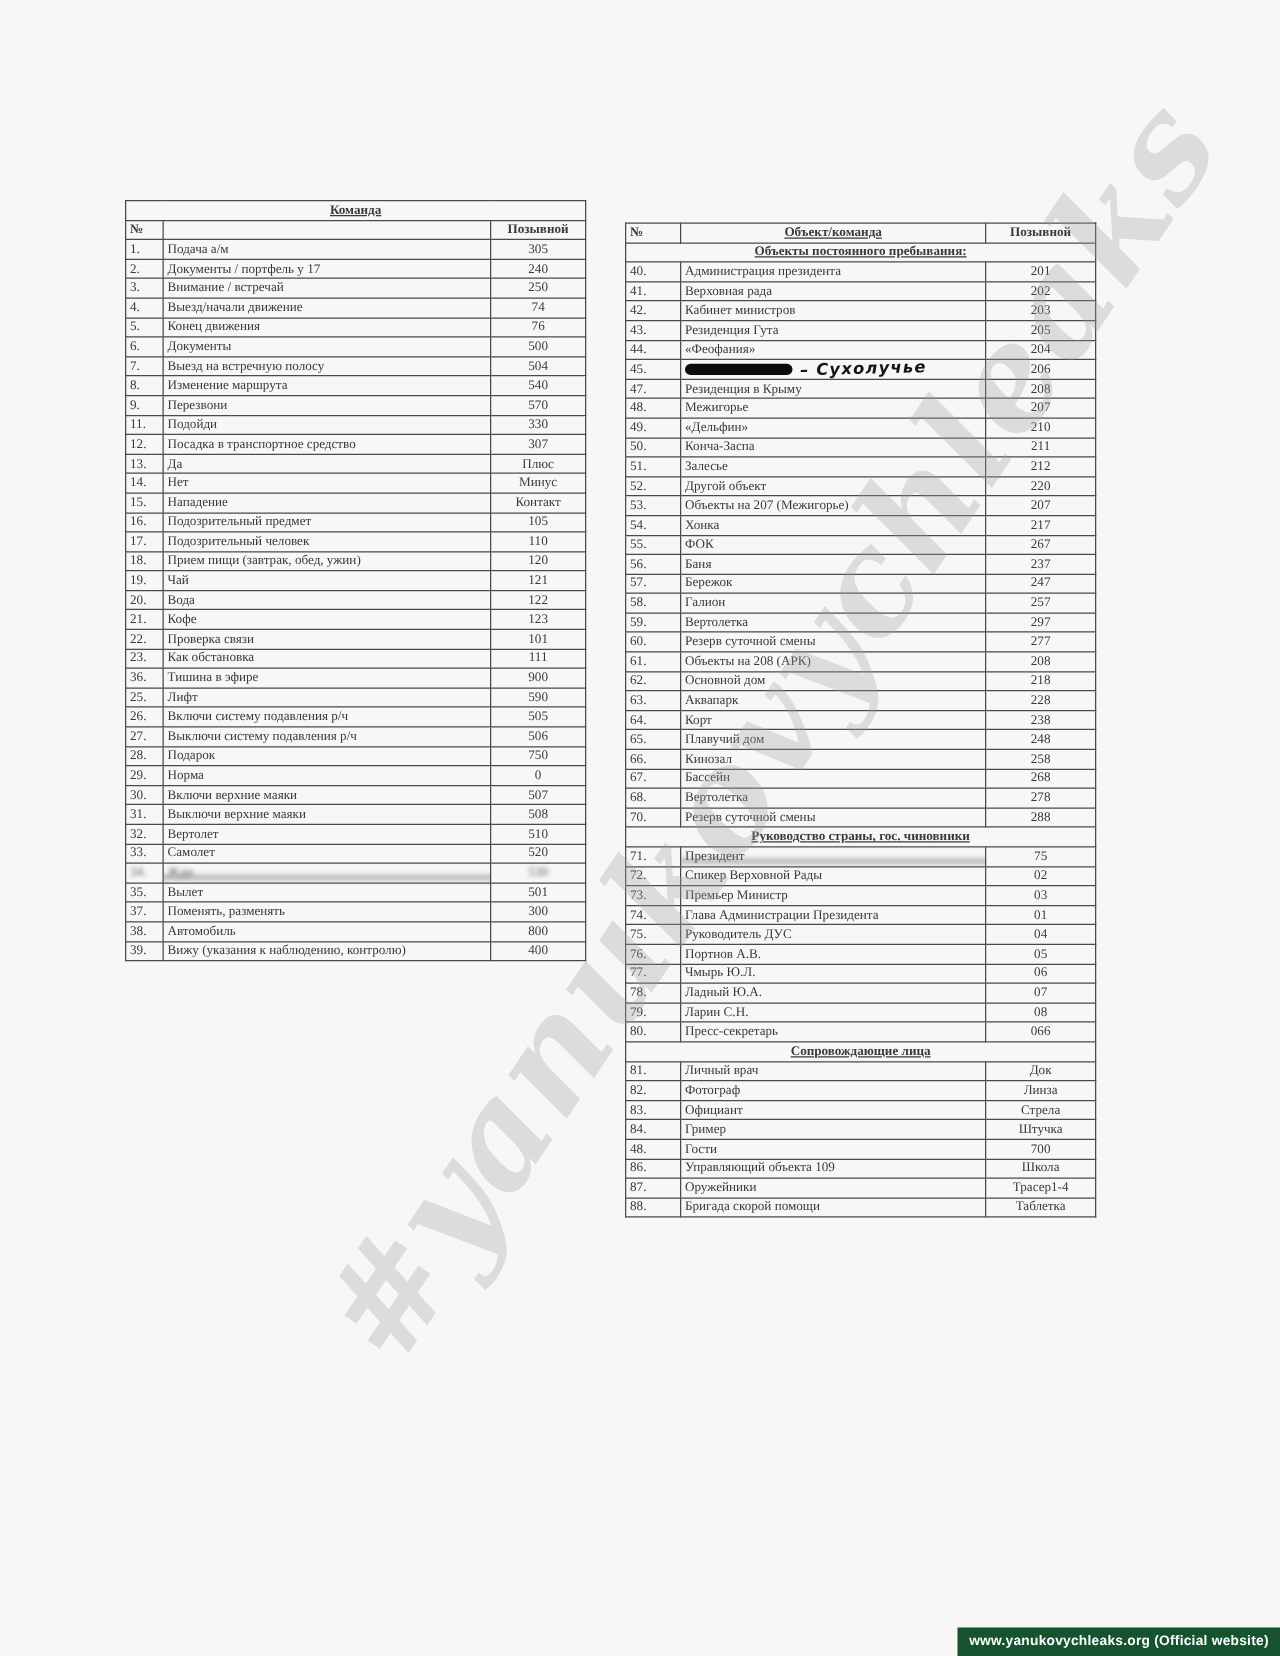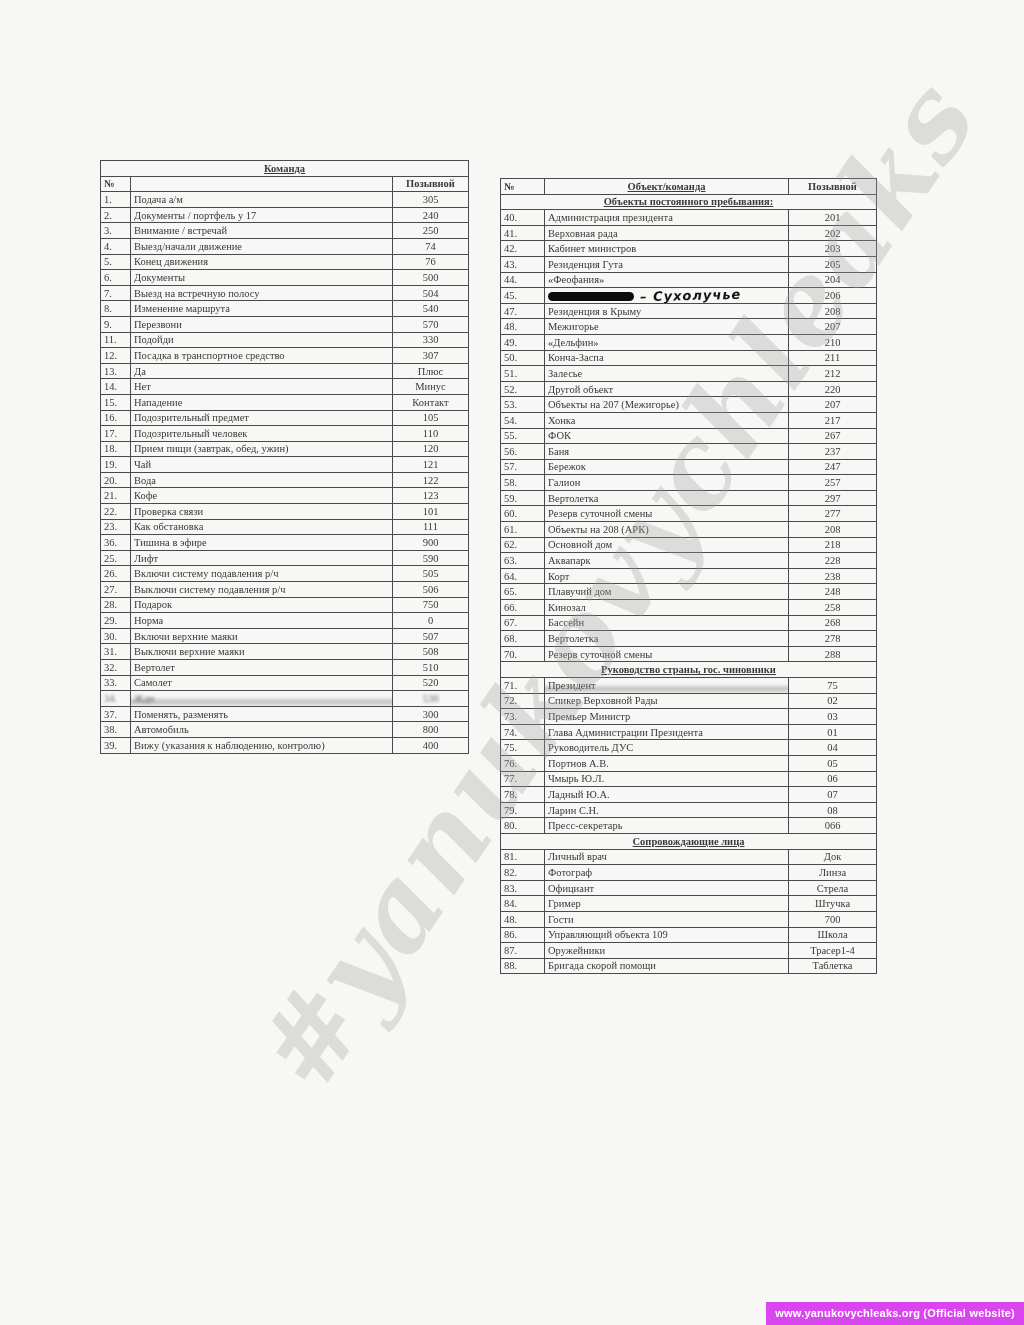--- a/index.html
+++ b/index.html
@@ -69,21 +69,21 @@
     transform:rotate(-56deg);
     font-family:"DejaVu Serif", serif;
     font-style:italic;font-weight:bold;
     font-size:112px;letter-spacing:2px;white-space:nowrap;
     color:rgba(158,158,158,0.30);
     pointer-events:none;z-index:5;
   }
 
   .source-label{
     position:absolute;right:0;bottom:0;z-index:6;
-    background:#d946ef;color:#fff;
+    background:#14532d;color:#fff;
     font-family:"Liberation Sans", sans-serif;
     font-weight:bold;font-size:11px;
     padding:5px 9px 6px 9px;
     letter-spacing:.2px;
   }
 </style>
 </head>
 <body>
 
 <div class="page">
@@ -262,20 +262,25 @@
           <td class="no-cell"><span class="cell-txt">33.</span></td>
           <td class="desc-cell rel"><span class="cell-txt">Самолет</span></td>
           <td class="call-cell"><span class="call-txt">520</span></td>
         </tr>
         <tr class="blurred">
           <td class="no-cell"><span class="cell-txt">34.</span></td>
           <td class="desc-cell rel"><span class="cell-txt">Жди</span><span class="smear wide"></span></td>
           <td class="call-cell"><span class="call-txt">530</span></td>
         </tr>
         <tr>
+          <td class="no-cell"><span class="cell-txt">35.</span></td>
+          <td class="desc-cell rel"><span class="cell-txt">Вылет</span></td>
+          <td class="call-cell"><span class="call-txt">501</span></td>
+        </tr>
+        <tr>
           <td class="no-cell"><span class="cell-txt">37.</span></td>
           <td class="desc-cell rel"><span class="cell-txt">Поменять, разменять</span></td>
           <td class="call-cell"><span class="call-txt">300</span></td>
         </tr>
         <tr>
           <td class="no-cell"><span class="cell-txt">38.</span></td>
           <td class="desc-cell rel"><span class="cell-txt">Автомобиль</span></td>
           <td class="call-cell"><span class="call-txt">800</span></td>
         </tr>
         <tr>

